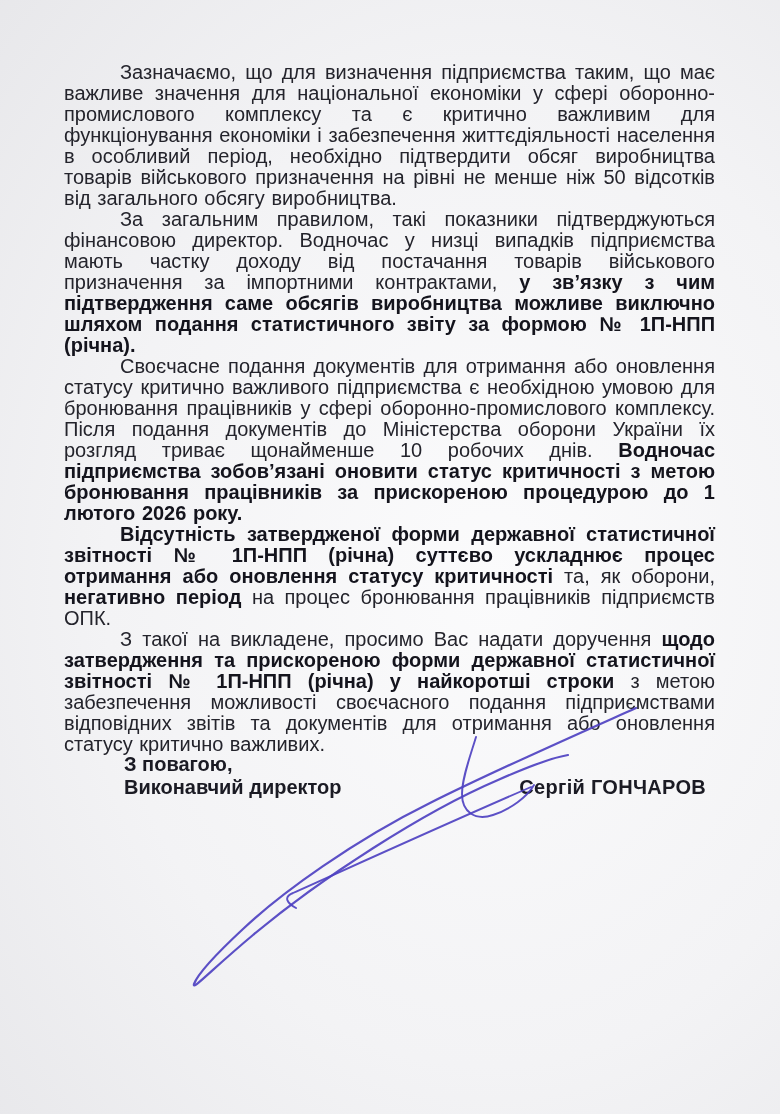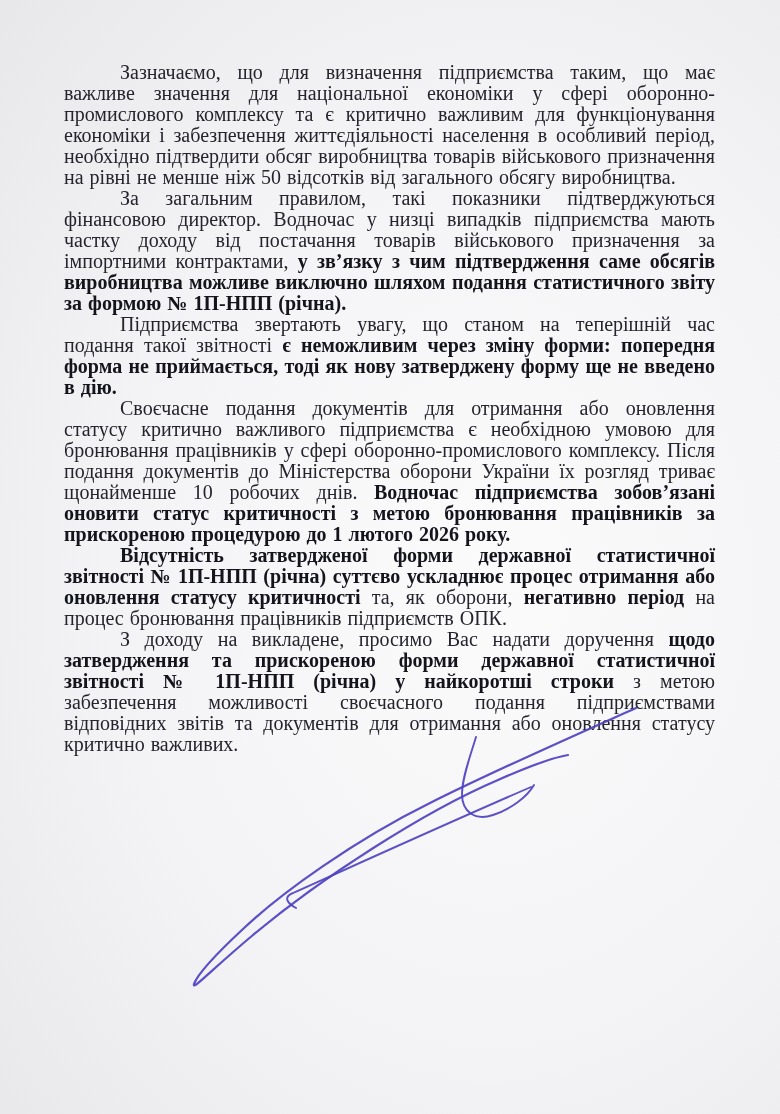--- a/index.html
+++ b/index.html
@@ -5,21 +5,21 @@
   html, body { margin: 0; padding: 0; }
   body {
     width: 780px; height: 1114px; overflow: hidden;
     background: #e9e9eb;
   }
   .page {
     position: relative;
     width: 780px; height: 1114px;
     background:
       radial-gradient(130% 115% at 63% 52%, #fbfbfc 0%, #f3f3f5 38%, #e7e7ea 68%, #d3d3d7 100%);
-    font-family: Liberation Serif, serif;
+    font-family: Liberation Sans, sans-serif;
     color: #24242c;
   }
   .letter-body {
     position: absolute;
     left: 64px; top: 62px; width: 651px;
     font-size: 20px;
     line-height: 21px;
     text-align: justify;
     word-spacing: 1px;
   }
@@ -53,26 +53,32 @@
   }
 </style>
 </head>
 <body>
 
 <div class="page">
 
   <div class="letter-body">
       <p><span>Зазначаємо, що для визначення підприємства таким, що має важливе значення для національної економіки у сфері оборонно-промислового комплексу та є критично важливим для функціонування економіки і забезпечення життєдіяльності населення в особливий період, необхідно підтвердити обсяг виробництва товарів військового призначення на рівні не менше ніж 50 відсотків від загального обсягу виробництва.</span></p>
       <p><span>За загальним правилом, такі показники підтверджуються фінансовою директор. Водночас у низці випадків підприємства мають частку доходу від постачання товарів військового призначення за імпортними контрактами, </span><b>у зв’язку з чим підтвердження саме обсягів виробництва можливе виключно шляхом подання статистичного звіту за формою № 1П-НПП (річна).</b></p>
-      <p><span>Підприємства звертають увагу, що станом на теперішній час подання такої звітності </span><b>є неможливим через зміну форми: попередня форма не приймається, тоді як нову затверджену форму ще не введено в дію.</b></p>
       <p><span>Своєчасне подання документів для отримання або оновлення статусу критично важливого підприємства є необхідною умовою для бронювання працівників у сфері оборонно-промислового комплексу. Після подання документів до Міністерства оборони України їх розгляд триває щонайменше 10 робочих днів. </span><b>Водночас підприємства зобов’язані оновити статус критичності з метою бронювання працівників за прискореною процедурою до 1 лютого 2026 року.</b></p>
       <p><b>Відсутність затвердженої форми державної статистичної звітності № 1П-НПП (річна) суттєво ускладнює процес отримання або оновлення статусу критичності</b><span> та, як оборони, </span><b>негативно період</b><span> на процес бронювання працівників підприємств ОПК.</span></p>
-      <p><span>З доходу на викладене, просимо Вас надати доручення </span><b>щодо затвердження та прискореною форми державної статистичної звітності № 1П-НПП (річна) у найкоротші строки</b><span> з метою забезпечення можливості своєчасного подання підприємствами відповідних звітів та документів для отримання або оновлення статусу критично важливих.</span></p>
+      <p><span>З такої на викладене, просимо Вас надати доручення </span><b>щодо затвердження та прискореною форми державної статистичної звітності № 1П-НПП (річна) у найкоротші строки</b><span> з метою забезпечення можливості своєчасного подання підприємствами відповідних звітів та документів для отримання або оновлення статусу критично важливих.</span></p>
     </div>
 
+  <div class="closing">
+    <div>
+      <div>З повагою,</div>
+      <div>Виконавчий директор</div>
+    </div>
+    <div class="signer-name">Сергій ГОНЧАРОВ</div>
+  </div>
 
   <svg class="signature-svg" width="780" height="1114" viewBox="0 0 780 1114" xmlns="http://www.w3.org/2000/svg">
     <path class="sig-stroke" stroke-width="2.2" d="M 636 708
              C 580 733, 500 768, 430 803
              C 355 840, 281 893, 243 929
              C 214 956, 197 976, 194 984
              C 192 991, 210 971, 253 935
              C 320 879, 423 812, 498 780
              C 532 765, 556 757, 568 755" stroke="#4e41c1"></path>
     <path class="sig-stroke" stroke-width="1.9" d="M 296 908

